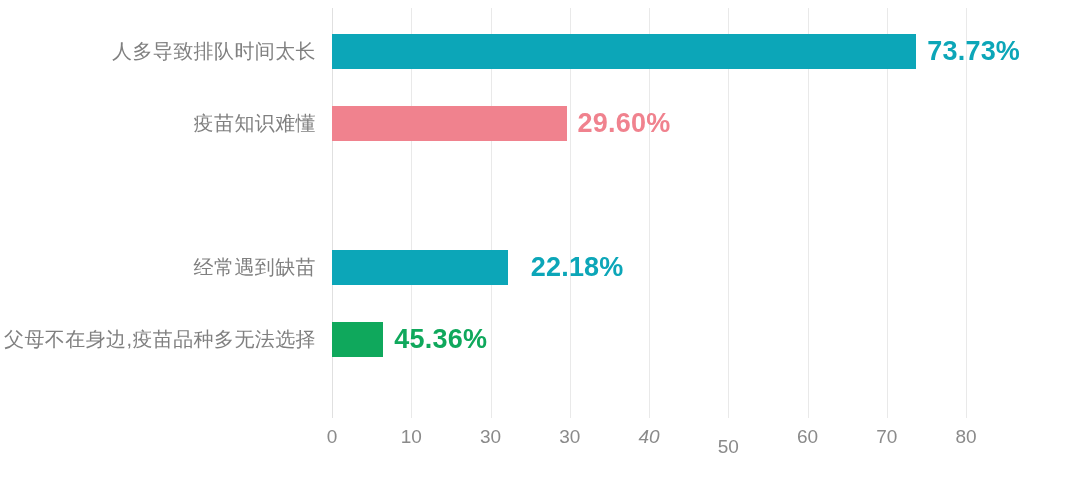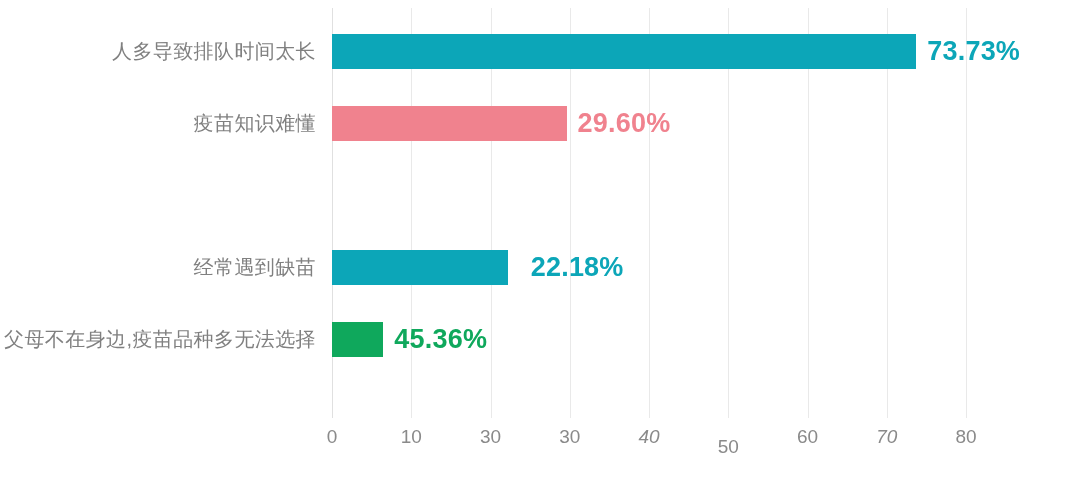--- a/index.html
+++ b/index.html
@@ -152,17 +152,17 @@
     </div>
 
   <div id="xaxis-layer">
       <div class="tick-label" style="left: 0px;">0</div>
       <div class="tick-label" style="left: 79.25px;">10</div>
       <div class="tick-label" style="left: 158.5px;">30</div>
       <div class="tick-label" style="left: 237.75px;">30</div>
       <div class="tick-label" style="left: 317px; font-style: italic;">40</div>
       <div class="tick-label" style="left: 396.25px; margin-top: 10px;">50</div>
       <div class="tick-label" style="left: 475.5px;">60</div>
-      <div class="tick-label" style="left: 554.75px; font-style: italic;">70</div>
+      <div class="tick-label" style="left: 554.75px;">70</div>
       <div class="tick-label" style="left: 634px;">80</div>
     </div>
 
 </div>
 
 </body></html>

